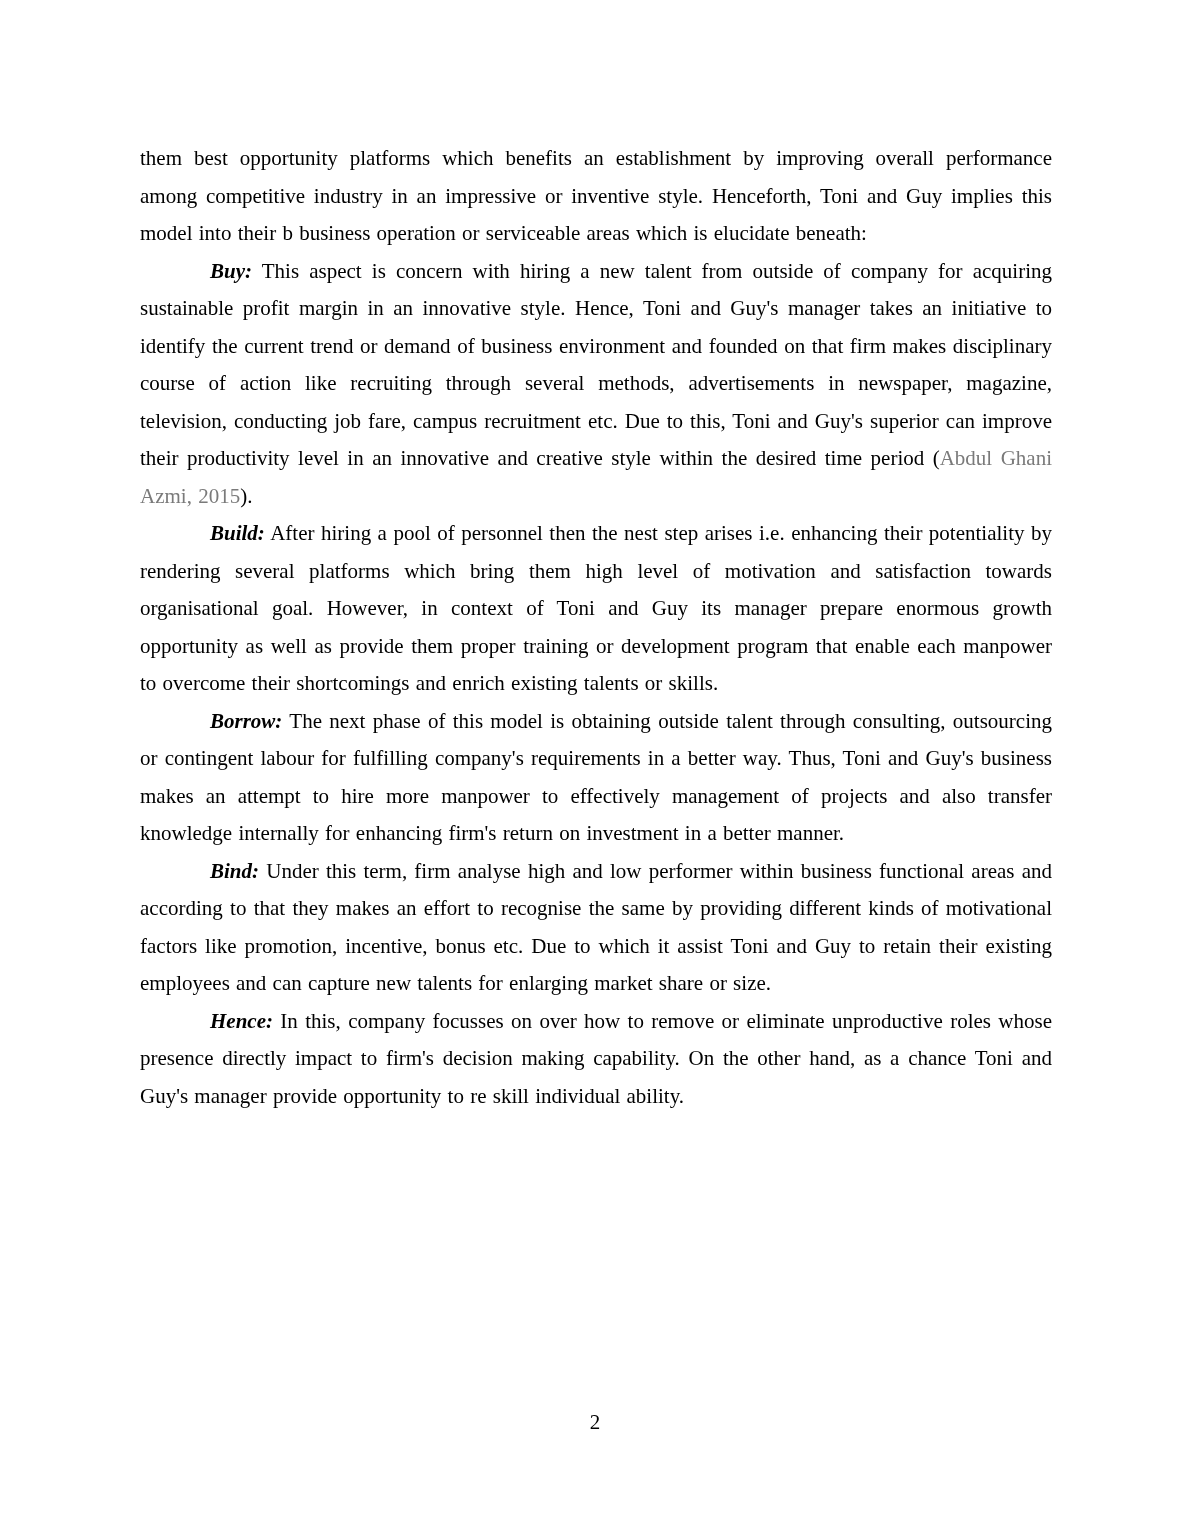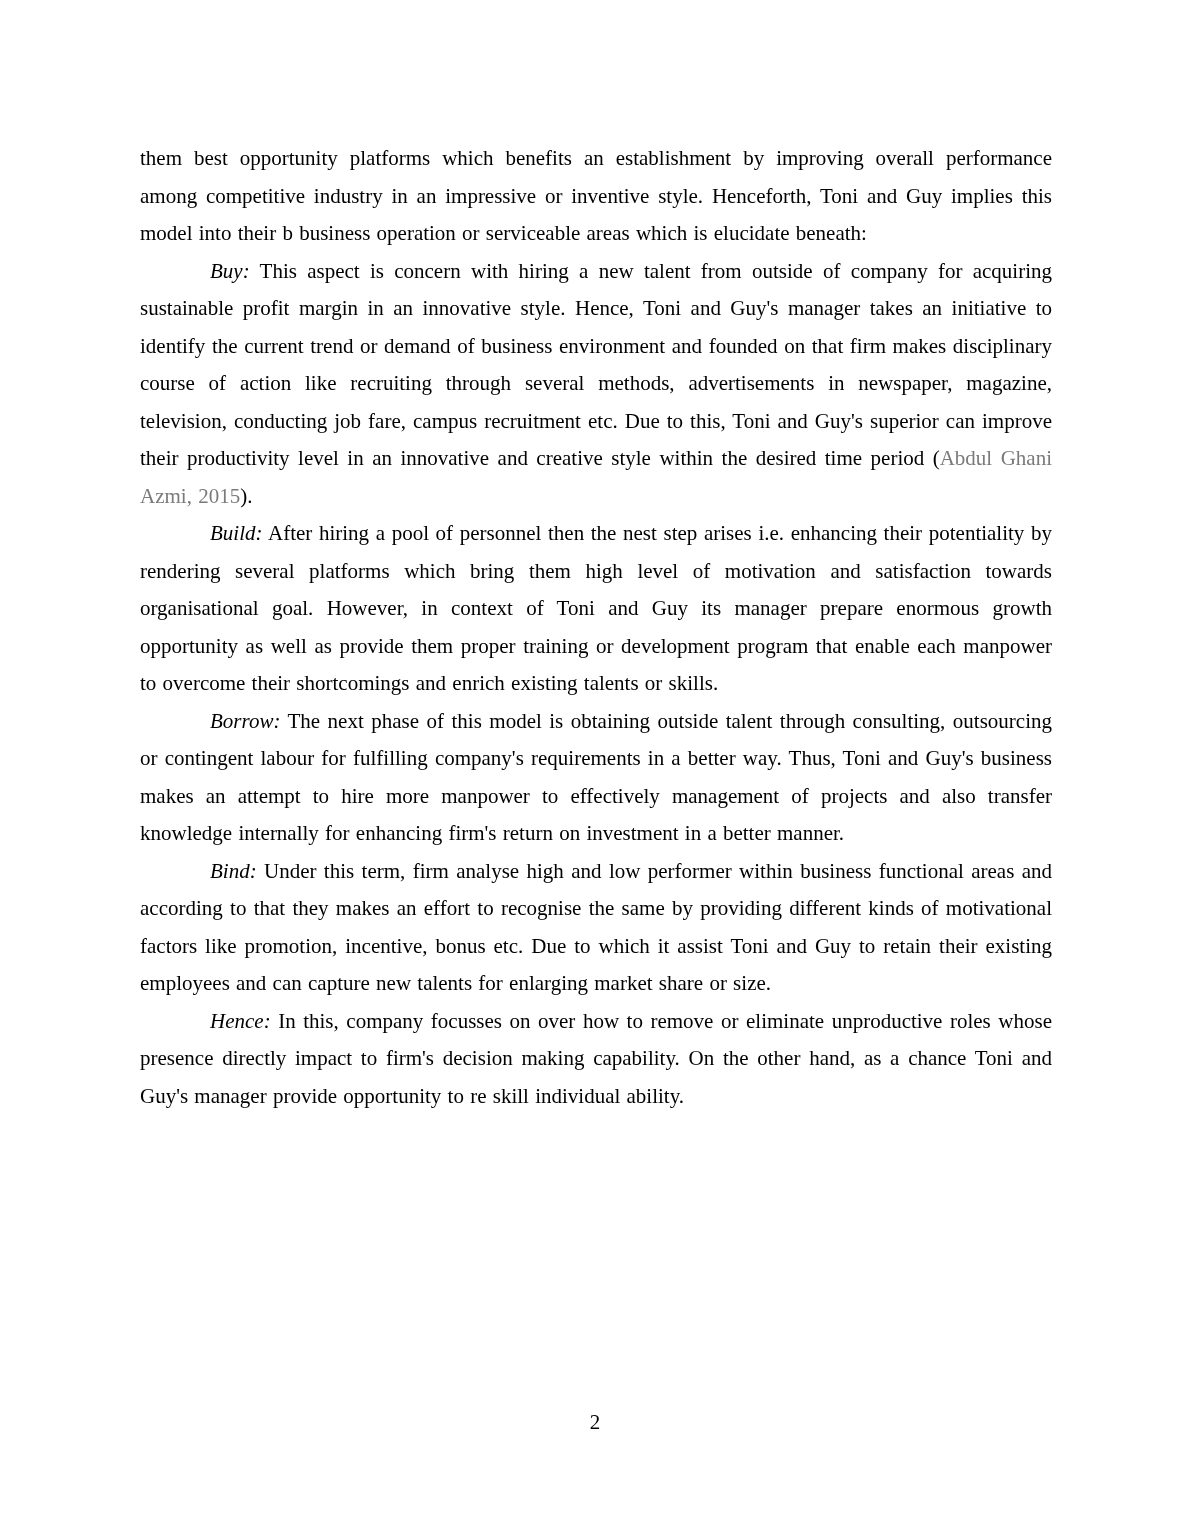--- a/index.html
+++ b/index.html
@@ -29,21 +29,21 @@
     word-spacing: 1px;
   }
   .para {
     text-indent: 70px;
     margin: 0;
   }
   .para.no-indent {
     text-indent: 0;
   }
   .label {
-    font-weight: normal;
+    font-weight: bold;
     font-style: italic;
   }
   .citation {
     color: var(--citation_color, #7a7a7a);
   }
   .page-number {
     position: absolute;
     top: 1410px;
     left: 0;
     right: 0;

